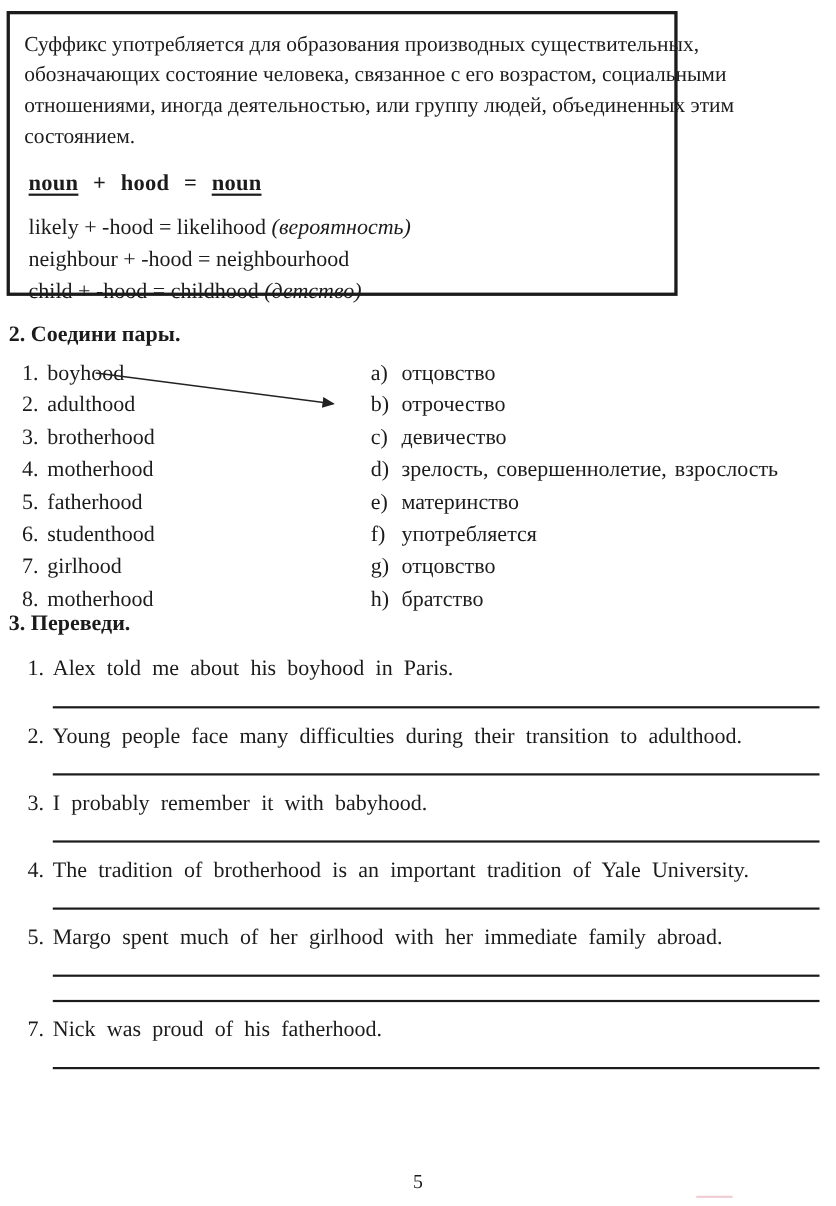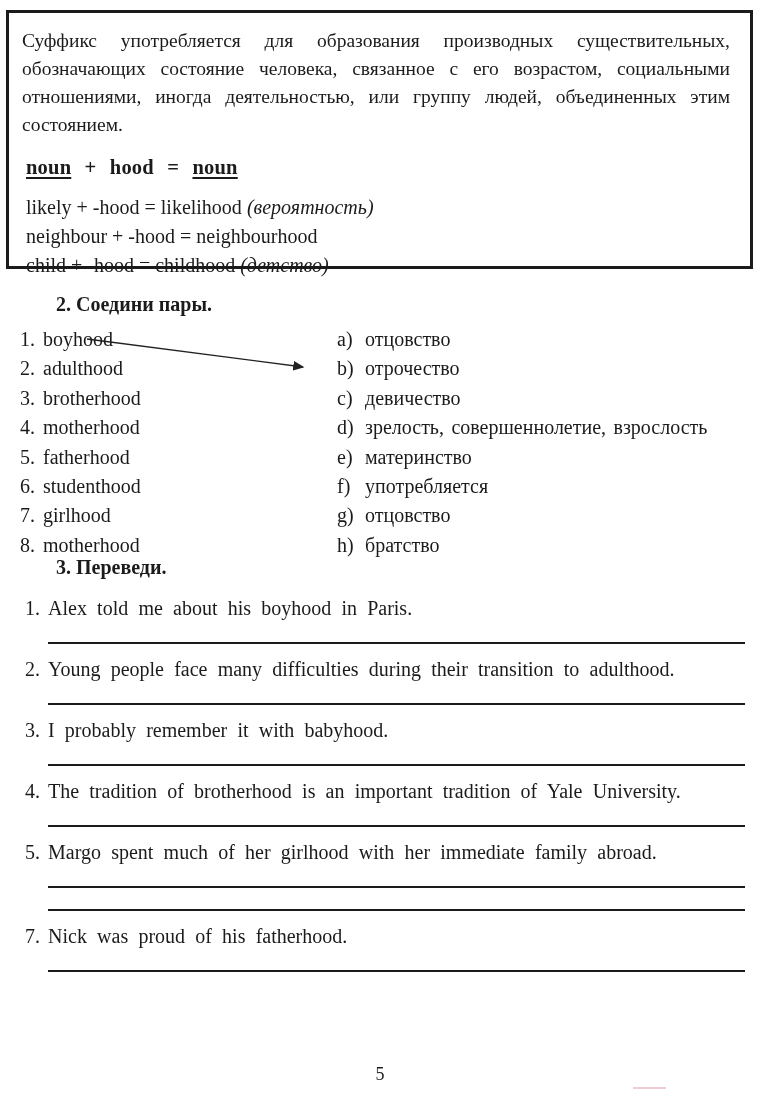--- a/index.html
+++ b/index.html
@@ -9,21 +9,21 @@
     color: #1b1b1b;
     font-family: "Liberation Serif", "DejaVu Serif", serif;
     overflow: hidden;
     position: relative;
   }
 
   
   .rule-box {
     position: absolute;
     left: 6px; top: 10px;
-    width: 747px; height: 259px;
+    width: 610px; height: 259px;
     border: 3px solid #1b1b1b;
     padding: 14px 20px 10px 13px;
   }
   .rule-par { font-size: 19.5px; line-height: 28px; }
   .rule-par-line { text-align: justify; text-align-last: justify; white-space: nowrap; }
   .rule-par-line.last { text-align-last: left; white-space: normal; }
   .formula {
     margin-top: 17px;
     text-align: left;
     font-weight: bold;
@@ -33,21 +33,20 @@
   .formula span { margin: 0 4px; }
   .formula .u { text-decoration: underline; text-underline-offset: 3px; }
   .examples { margin-top: 14px; padding-left: 4px; font-size: 20px; line-height: 29px; }
   .example-line .it { font-style: italic; }
 
   
   .section-title {
     font-weight: bold;
     font-size: 20px;
     padding-left: 8px;
-    margin-left: 48px;
   }
   .ex2 { position: absolute; left: 0; top: 293px; width: 760px; }
   .match-list { position: relative; margin-top: 9px; padding-left: 20px; }
   .m-row { height: 29.4px; line-height: 29.4px; font-size: 20px; display: flex; }
   .m-left { width: 317px; }
   .m-num { display: inline-block; width: 23px; }
   .m-letter { display: inline-block; width: 28px; }
   .m-right { flex: 1; word-spacing: 0.12em; }
   .arrow-svg { position: absolute; left: 0; top: 0; pointer-events: none; }
 

